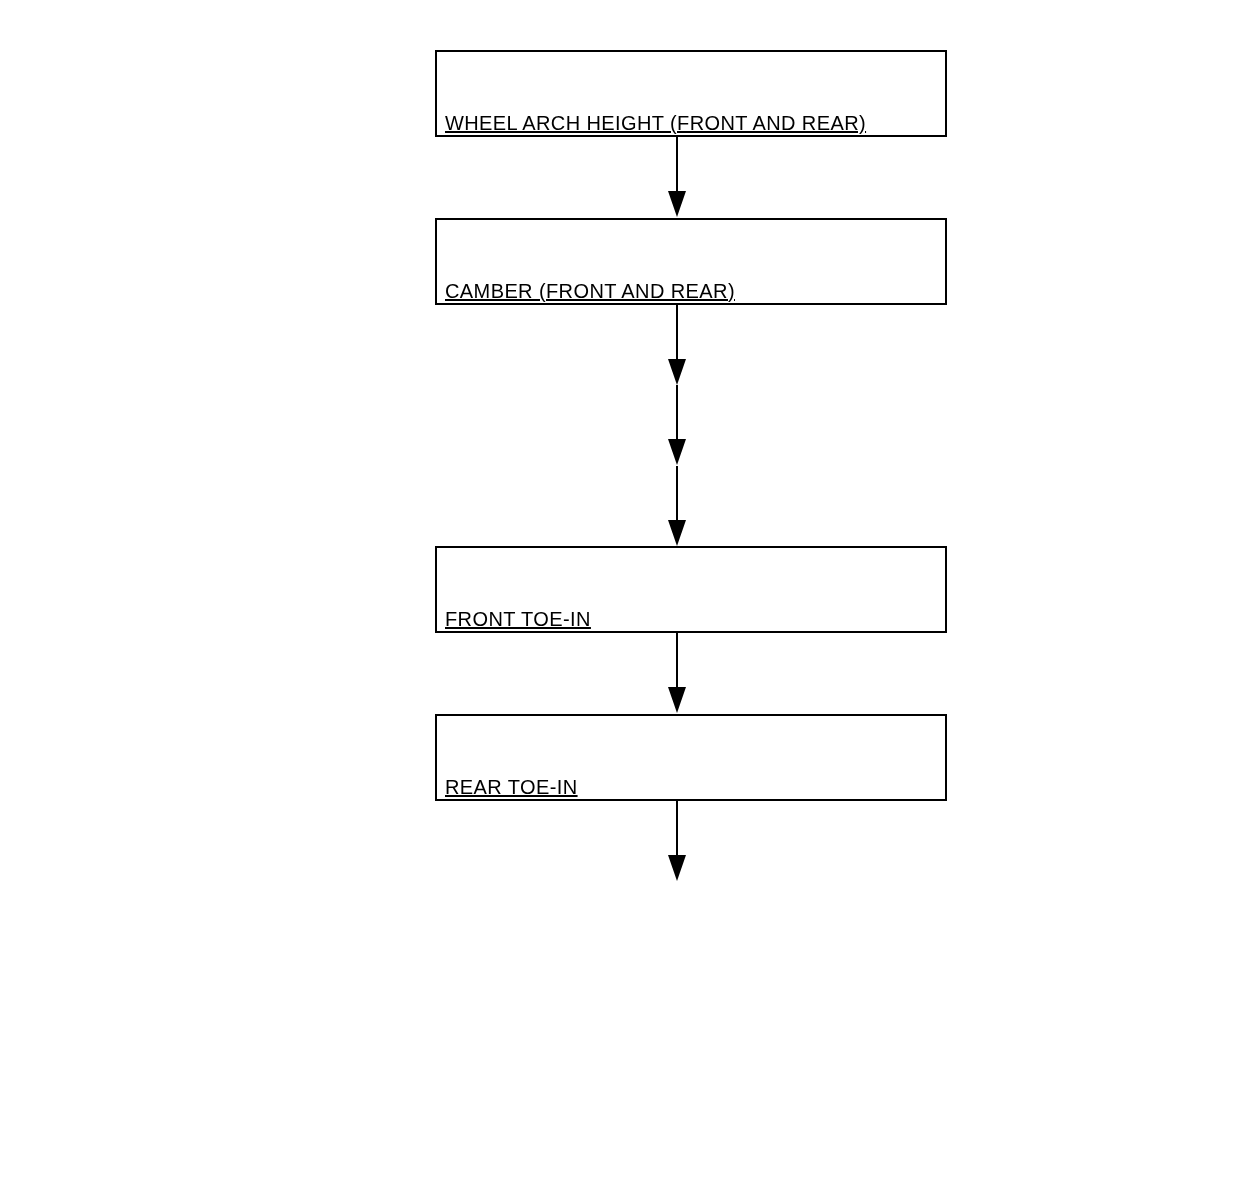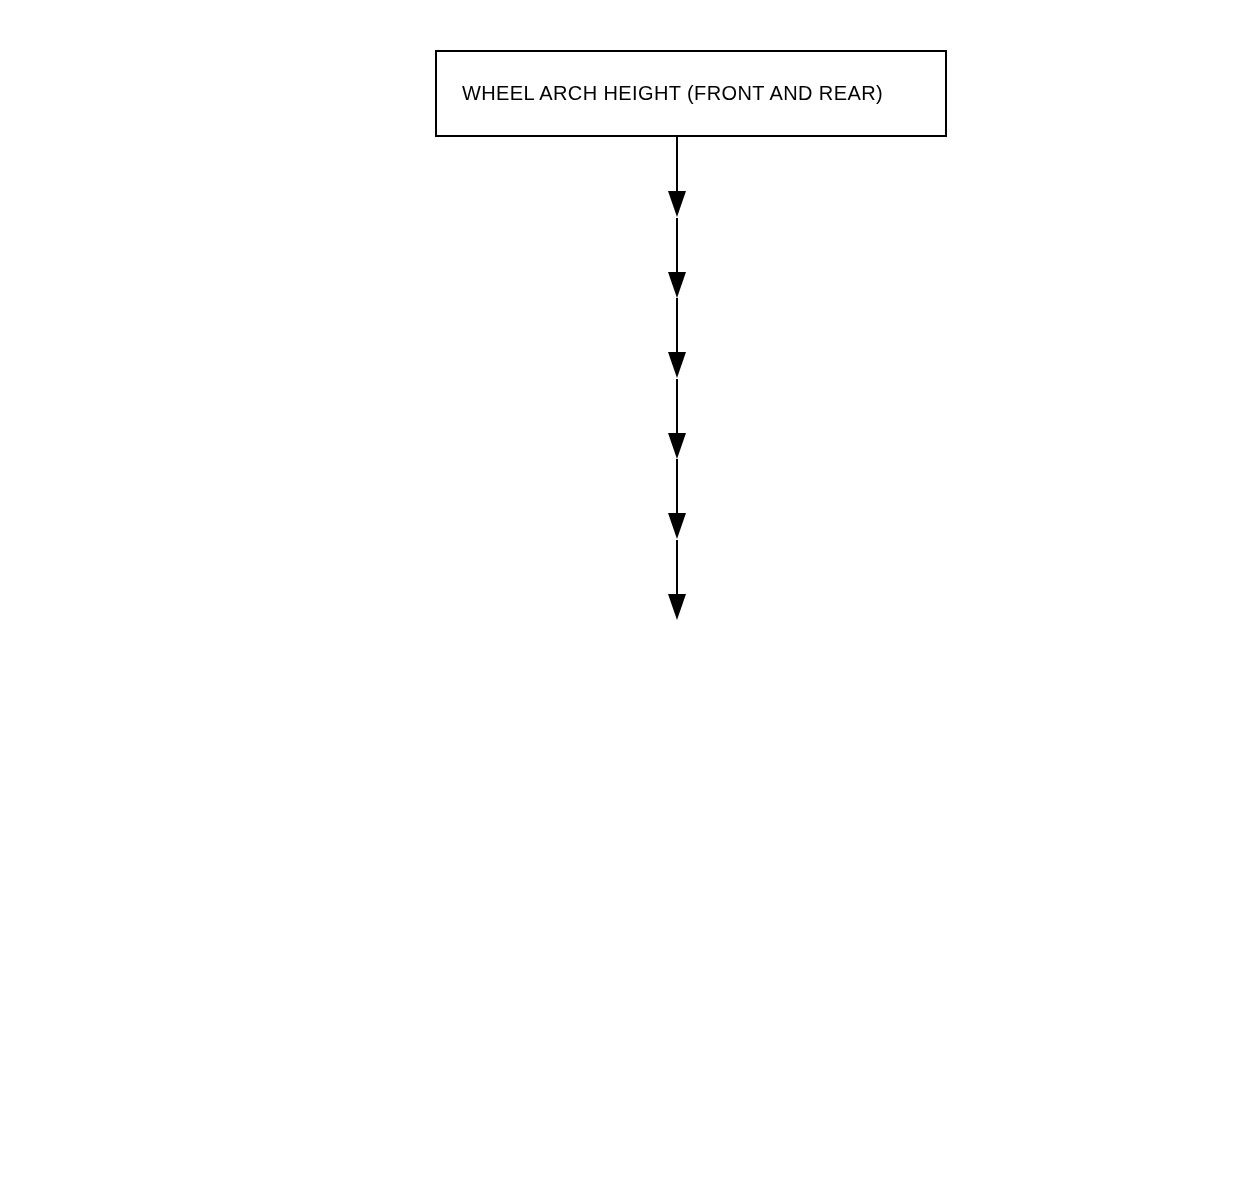--- a/index.html
+++ b/index.html
@@ -19,22 +19,23 @@
     left: 435px;
     top: 50px;
     width: 512px;
   }
   .flow-box {
     box-sizing: border-box;
     height: 87px;
     border: 2px solid var(--line, #000000);
     background: var(--bg, #ffffff);
     display: flex;
-    align-items: center;
-    padding-left: 25px;
+    align-items: flex-end;
+    padding-left: 8px;
+    text-decoration: underline;
   }
   .flow-label {
     font-size: 20px;
     letter-spacing: 0.4px;
     color: var(--text, #000000);
     white-space: nowrap;
   }
   .flow-connector {
     position: relative;
     height: 80.5px;
@@ -65,44 +66,53 @@
 
   <div class="flow-box">
     <span class="flow-label">WHEEL ARCH HEIGHT (FRONT AND REAR)</span>
   </div>
 
   <div class="flow-connector">
     <span class="flow-line"></span>
     <span class="flow-arrowhead"></span>
   </div>
 
+  <div class="flow-box">
+    <span class="flow-label">CAMBER (FRONT AND REAR)</span>
+  </div>
 
   <div class="flow-connector">
     <span class="flow-line"></span>
     <span class="flow-arrowhead"></span>
   </div>
 
 
   <div class="flow-connector">
     <span class="flow-line"></span>
     <span class="flow-arrowhead"></span>
   </div>
 
 
   <div class="flow-connector">
     <span class="flow-line"></span>
     <span class="flow-arrowhead"></span>
   </div>
 
+  <div class="flow-box">
+    <span class="flow-label">FRONT TOE-IN</span>
+  </div>
 
   <div class="flow-connector">
     <span class="flow-line"></span>
     <span class="flow-arrowhead"></span>
   </div>
 
+  <div class="flow-box">
+    <span class="flow-label">REAR TOE-IN</span>
+  </div>
 
   <div class="flow-connector">
     <span class="flow-line"></span>
     <span class="flow-arrowhead"></span>
   </div>
 
 
 </div>
 
 </body></html>

